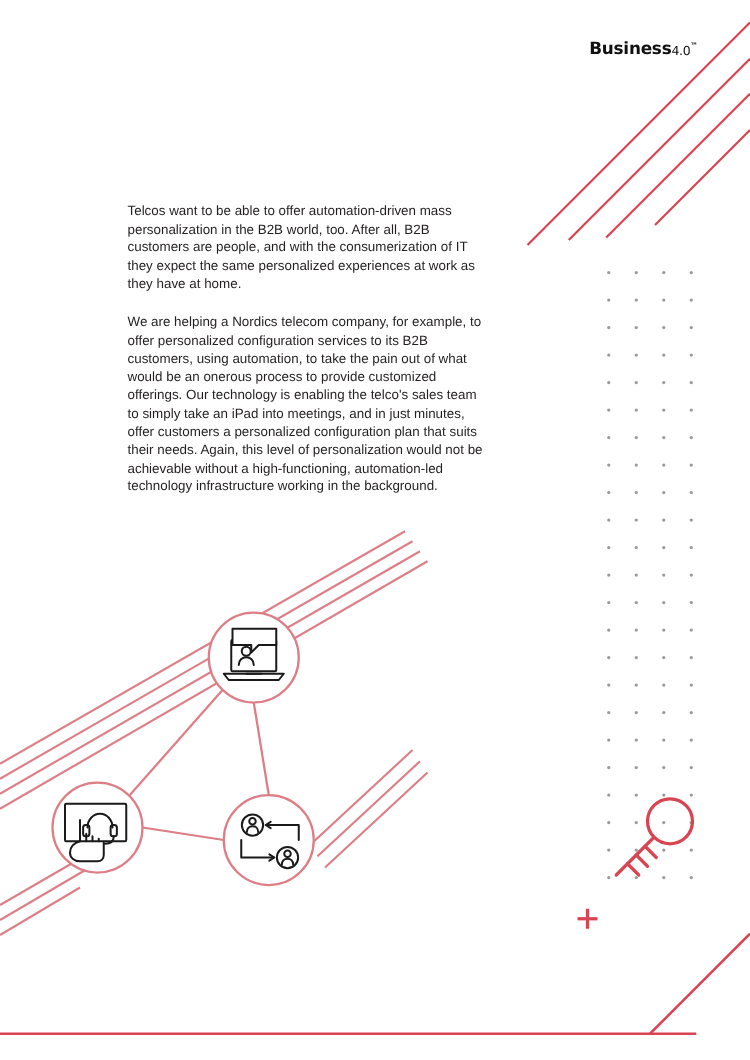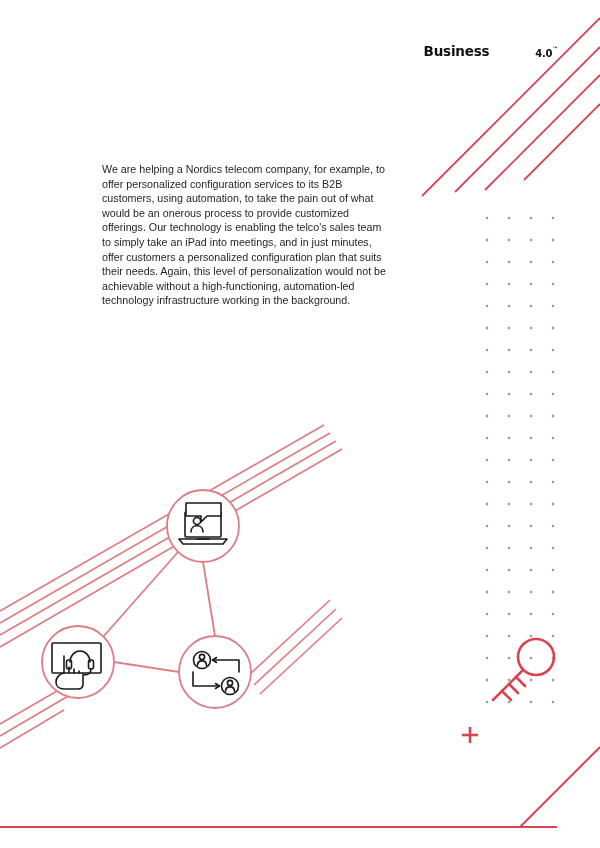--- a/index.html
+++ b/index.html
@@ -28,36 +28,34 @@
 
   
   .logo {
     position: absolute;
     right: 42px;
     top: 33px;
     display: flex;
     align-items: flex-start;
     color: #111111;
     letter-spacing: -0.2px;
-    margin-top: 12px;
   }
   .logo-word {
     font-family: "DejaVu Sans", sans-serif;
     font-size: 13.5px;
     font-weight: bold;
     line-height: 1;
   }
   .logo-ver {
     font-family: "DejaVu Sans", sans-serif;
     font-size: 10px;
-    font-weight: bold;
+    font-weight: normal;
     line-height: 1;
     margin-top: 3.5px;
     letter-spacing: -0.3px;
-    padding-left: 46px;
   }
   .logo-tm {
     font-family: "DejaVu Sans", sans-serif;
     font-size: 6px;
     font-weight: bold;
     line-height: 1;
     margin-top: 1px;
   }
 
   
@@ -305,18 +303,19 @@
     </g>
   </svg>
 
   <div class="logo">
     <span class="logo-word">Business</span>
     <span class="logo-ver">4.0</span>
     <span class="logo-tm">™</span>
   </div>
 
   <div class="copy">
+    <p>Telcos want to be able to offer automation-driven mass personalization in the B2B world, too. After all, B2B customers are people, and with the consumerization of IT they expect the same personalized experiences at work as they have at home.</p>
     <p>We are helping a Nordics telecom company, for example, to offer personalized configuration services to its B2B customers, using automation, to take the pain out of what would be an onerous process to provide customized offerings. Our technology is enabling the telco's sales team to simply take an iPad into meetings, and in just minutes, offer customers a personalized configuration plan that suits their needs. Again, this level of personalization would not be achievable without a high-functioning, automation-led technology infrastructure working in the background.</p>
   </div>
 
   <div class="page-number">10</div>
 
 </div>
 
 </body></html>

